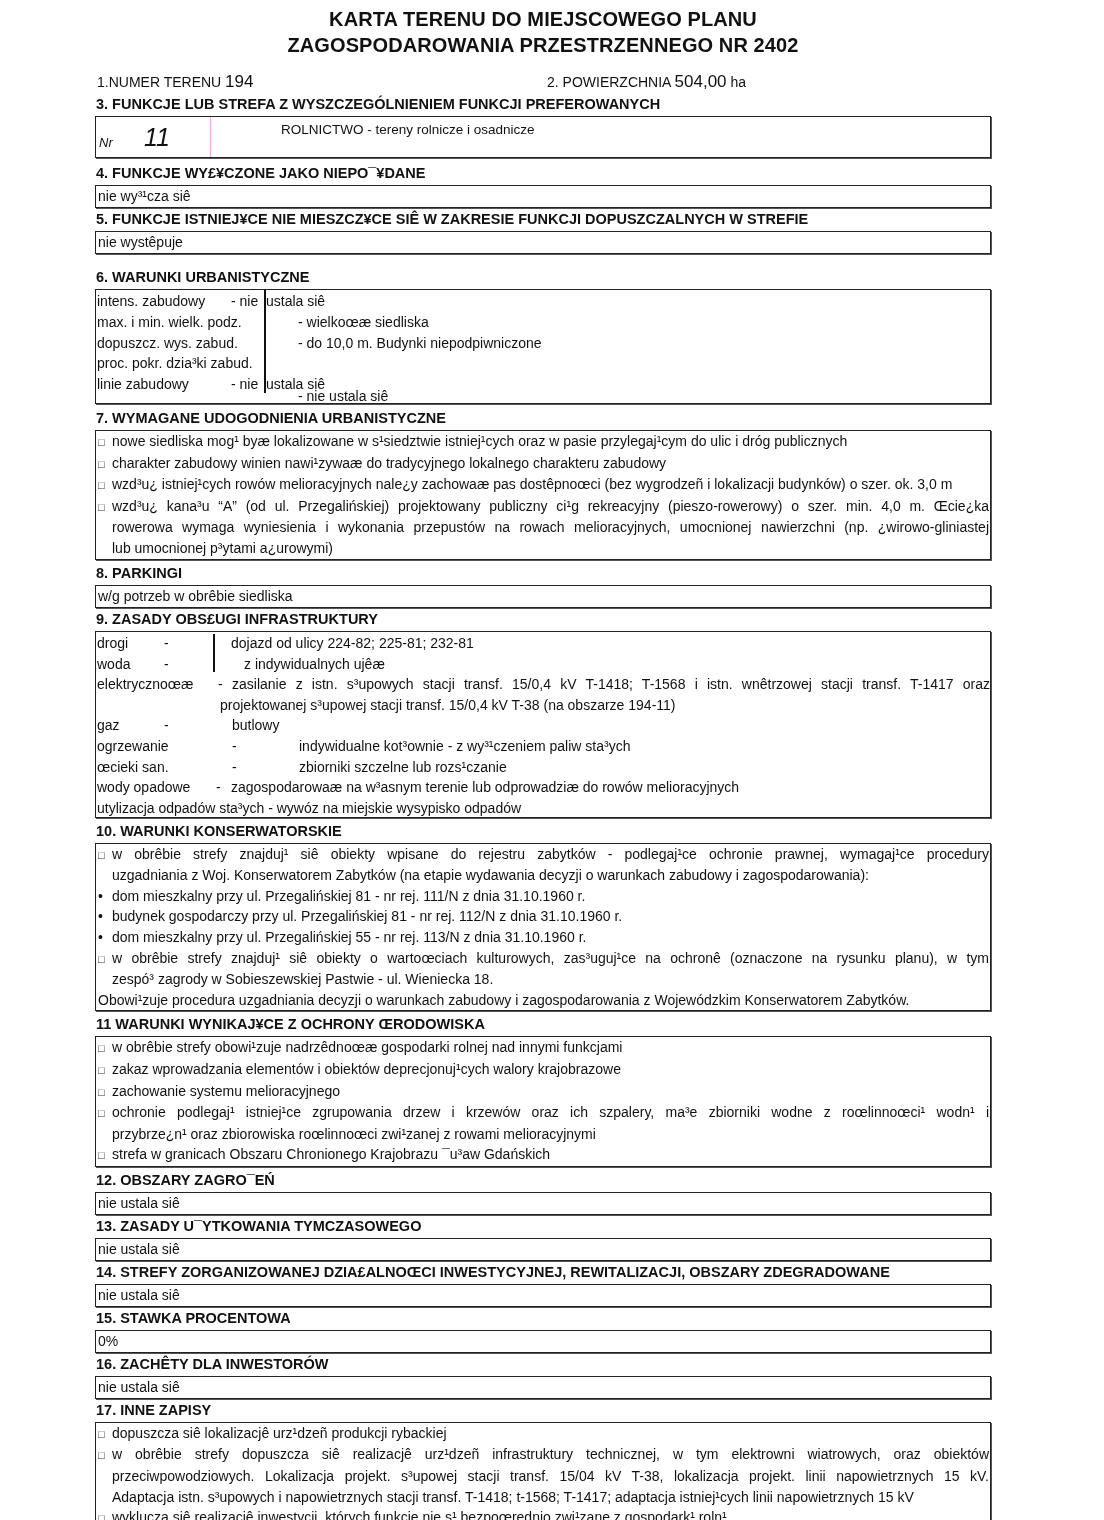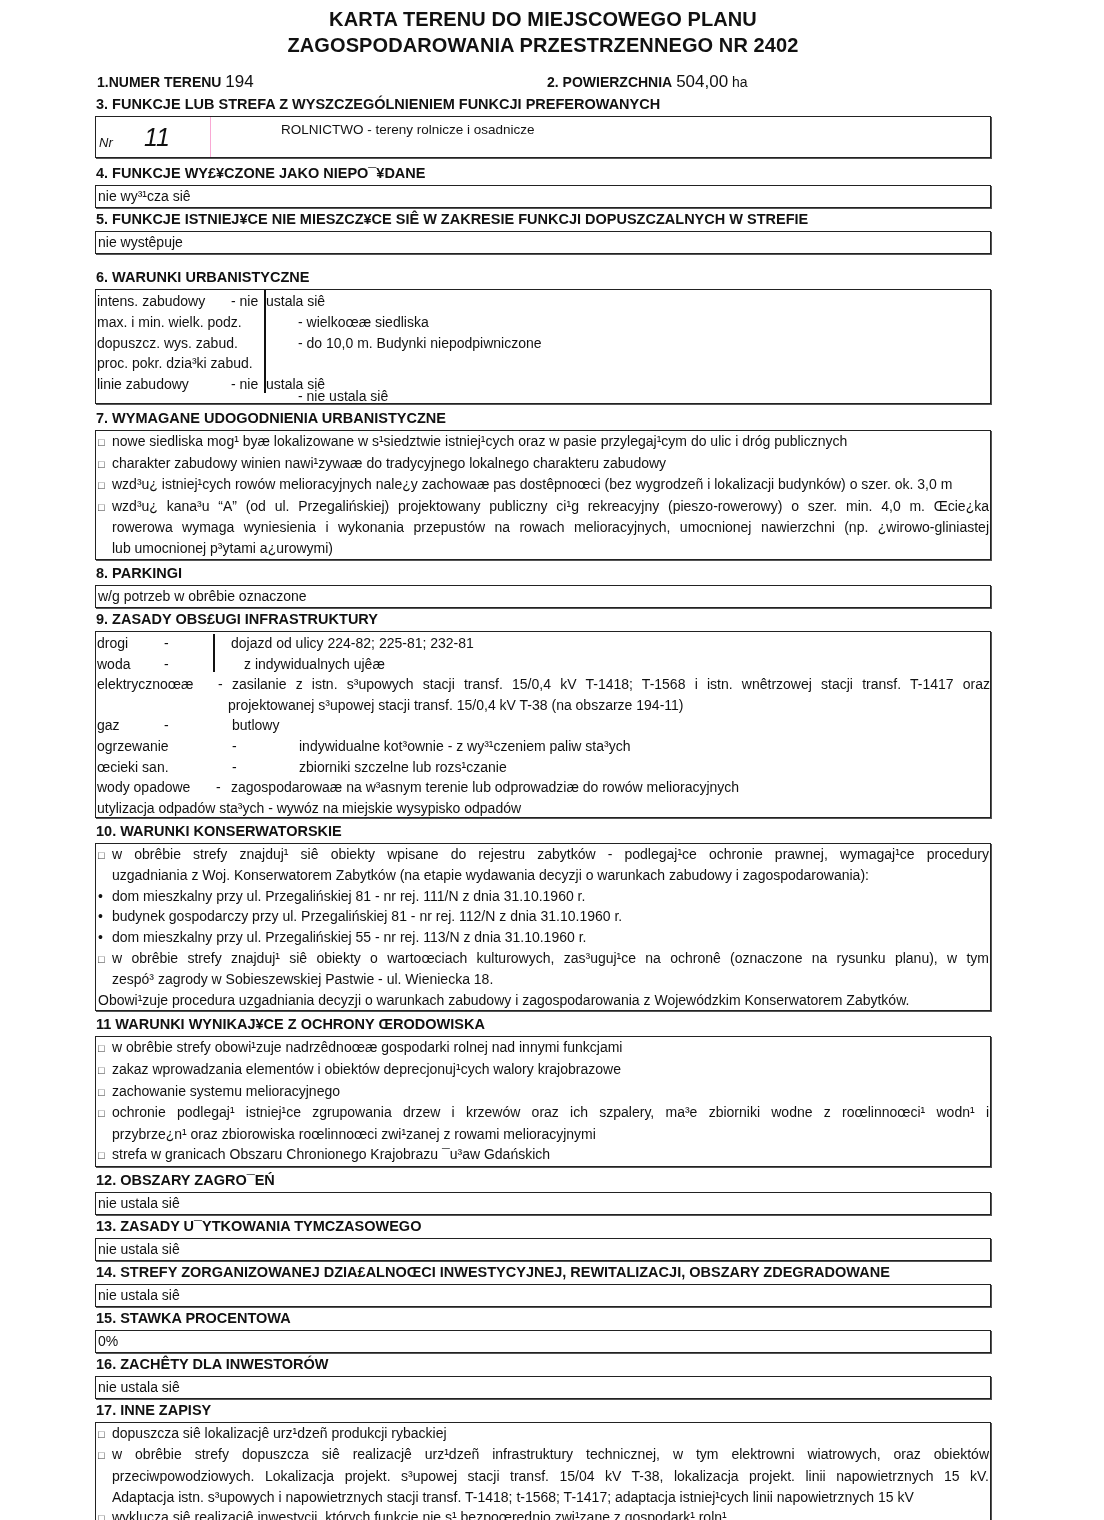--- a/index.html
+++ b/index.html
@@ -7,21 +7,21 @@
     width: 1104px; height: 1520px; position: relative; overflow: hidden;
     font-family: "Liberation Sans", "DejaVu Sans", sans-serif;
     color: #111;
   }
   .page { position: absolute; left: 95px; top: 0; width: 896px; }
   .title {
     text-align: center; font-weight: bold; font-size: 20px; line-height: 26px;
     margin-top: 6px; letter-spacing: 0.1px;
   }
   .topline { position: relative; height: 22px; margin-top: 14px; font-size: 14px; }
-  .topline .lbl { font-weight: bold; }
+  .topline .lbl { font-weight: normal; }
   .topline .val { font-size: 17px; }
   .topline .unit { font-size: 14px; }
   .tl-left { position: absolute; left: 2px; top: 0; }
   .tl-right { position: absolute; left: 452px; top: 0; }
   .sec-h { font-weight: bold; font-size: 14.5px; line-height: 20px; padding-left: 1px; height: 22px; }
   .box {
     border: 1px solid #222; box-shadow: 1px 1px 0 #555;
     font-size: 14px; line-height: 20.6px; padding: 0 1px 0 2px; position: relative;
     background: #fff;
   }
@@ -103,38 +103,38 @@
     <div class="row"><span class="bul">□</span><span>charakter zabudowy winien nawi¹zywaæ do tradycyjnego lokalnego charakteru zabudowy</span></div>
     <div class="row"><span class="bul">□</span><span>wzd³u¿ istniej¹cych rowów melioracyjnych nale¿y zachowaæ pas dostêpnoœci (bez wygrodzeñ i lokalizacji budynków) o szer. ok. 3,0 m</span></div>
     <div>
       <div class="just"><span class="bul">□</span><span>wzd³u¿ kana³u “A” (od ul. Przegalińskiej) projektowany publiczny ci¹g rekreacyjny (pieszo-rowerowy) o szer. min. 4,0 m. Œcie¿ka</span></div>
       <div class="hang just">rowerowa wymaga wyniesienia i wykonania przepustów na rowach melioracyjnych, umocnionej nawierzchni (np. ¿wirowo-gliniastej</div>
       <div class="hang">lub umocnionej p³ytami a¿urowymi)</div>
     </div>
   </div>
 
   <div class="sec-h" style="margin-top:3px">8. PARKINGI</div>
-  <div class="box single">w/g potrzeb w obrêbie oznaczone</div>
+  <div class="box single">w/g potrzeb w obrêbie siedliska</div>
 
   <div class="sec-h" style="margin-top:1px">9. ZASADY OBS£UGI INFRASTRUKTURY</div>
   <div class="box" style="height:185px; padding:0;">
     <div class="vline" style="left:117px; top:2px; height:38px;"></div>
 
     <div class="abs" style="left:1px; top:1px;">drogi</div>
     <div class="abs" style="left:68px; top:1px;">-</div>
     <div class="abs" style="left:135px; top:1px;">dojazd od ulicy 224-82; 225-81; 232-81</div>
 
     <div class="abs" style="left:1px; top:22px;">woda</div>
     <div class="abs" style="left:68px; top:22px;">-</div>
     <div class="abs" style="left:148px; top:22px;">z indywidualnych ujêæ</div>
 
     <div class="abs" style="left:1px; top:42px;">elektrycznoœæ</div>
     <div class="abs" style="left:122px; top:42px;">-</div>
     <div class="abs" style="left:136px; top:42px; width:758px; text-align:justify; text-align-last:justify;">zasilanie z istn. s³upowych stacji transf. 15/0,4 kV T-1418; T-1568 i istn. wnêtrzowej stacji transf. T-1417 oraz</div>
-    <div class="abs" style="left:132px; top:63px;">projektowanej s³upowej stacji transf. 15/0,4 kV T-38 (na obszarze 194-11)</div>
+    <div class="abs" style="left:124px; top:63px;">projektowanej s³upowej stacji transf. 15/0,4 kV T-38 (na obszarze 194-11)</div>
 
     <div class="abs" style="left:1px; top:83px;">gaz</div>
     <div class="abs" style="left:68px; top:83px;">-</div>
     <div class="abs" style="left:136px; top:83px;">butlowy</div>
 
     <div class="abs" style="left:1px; top:104px;">ogrzewanie</div>
     <div class="abs" style="left:136px; top:104px;">-</div>
     <div class="abs" style="left:203px; top:104px;">indywidualne kot³ownie - z wy³¹czeniem paliw sta³ych</div>
 
     <div class="abs" style="left:1px; top:125px;">œcieki san.</div>

